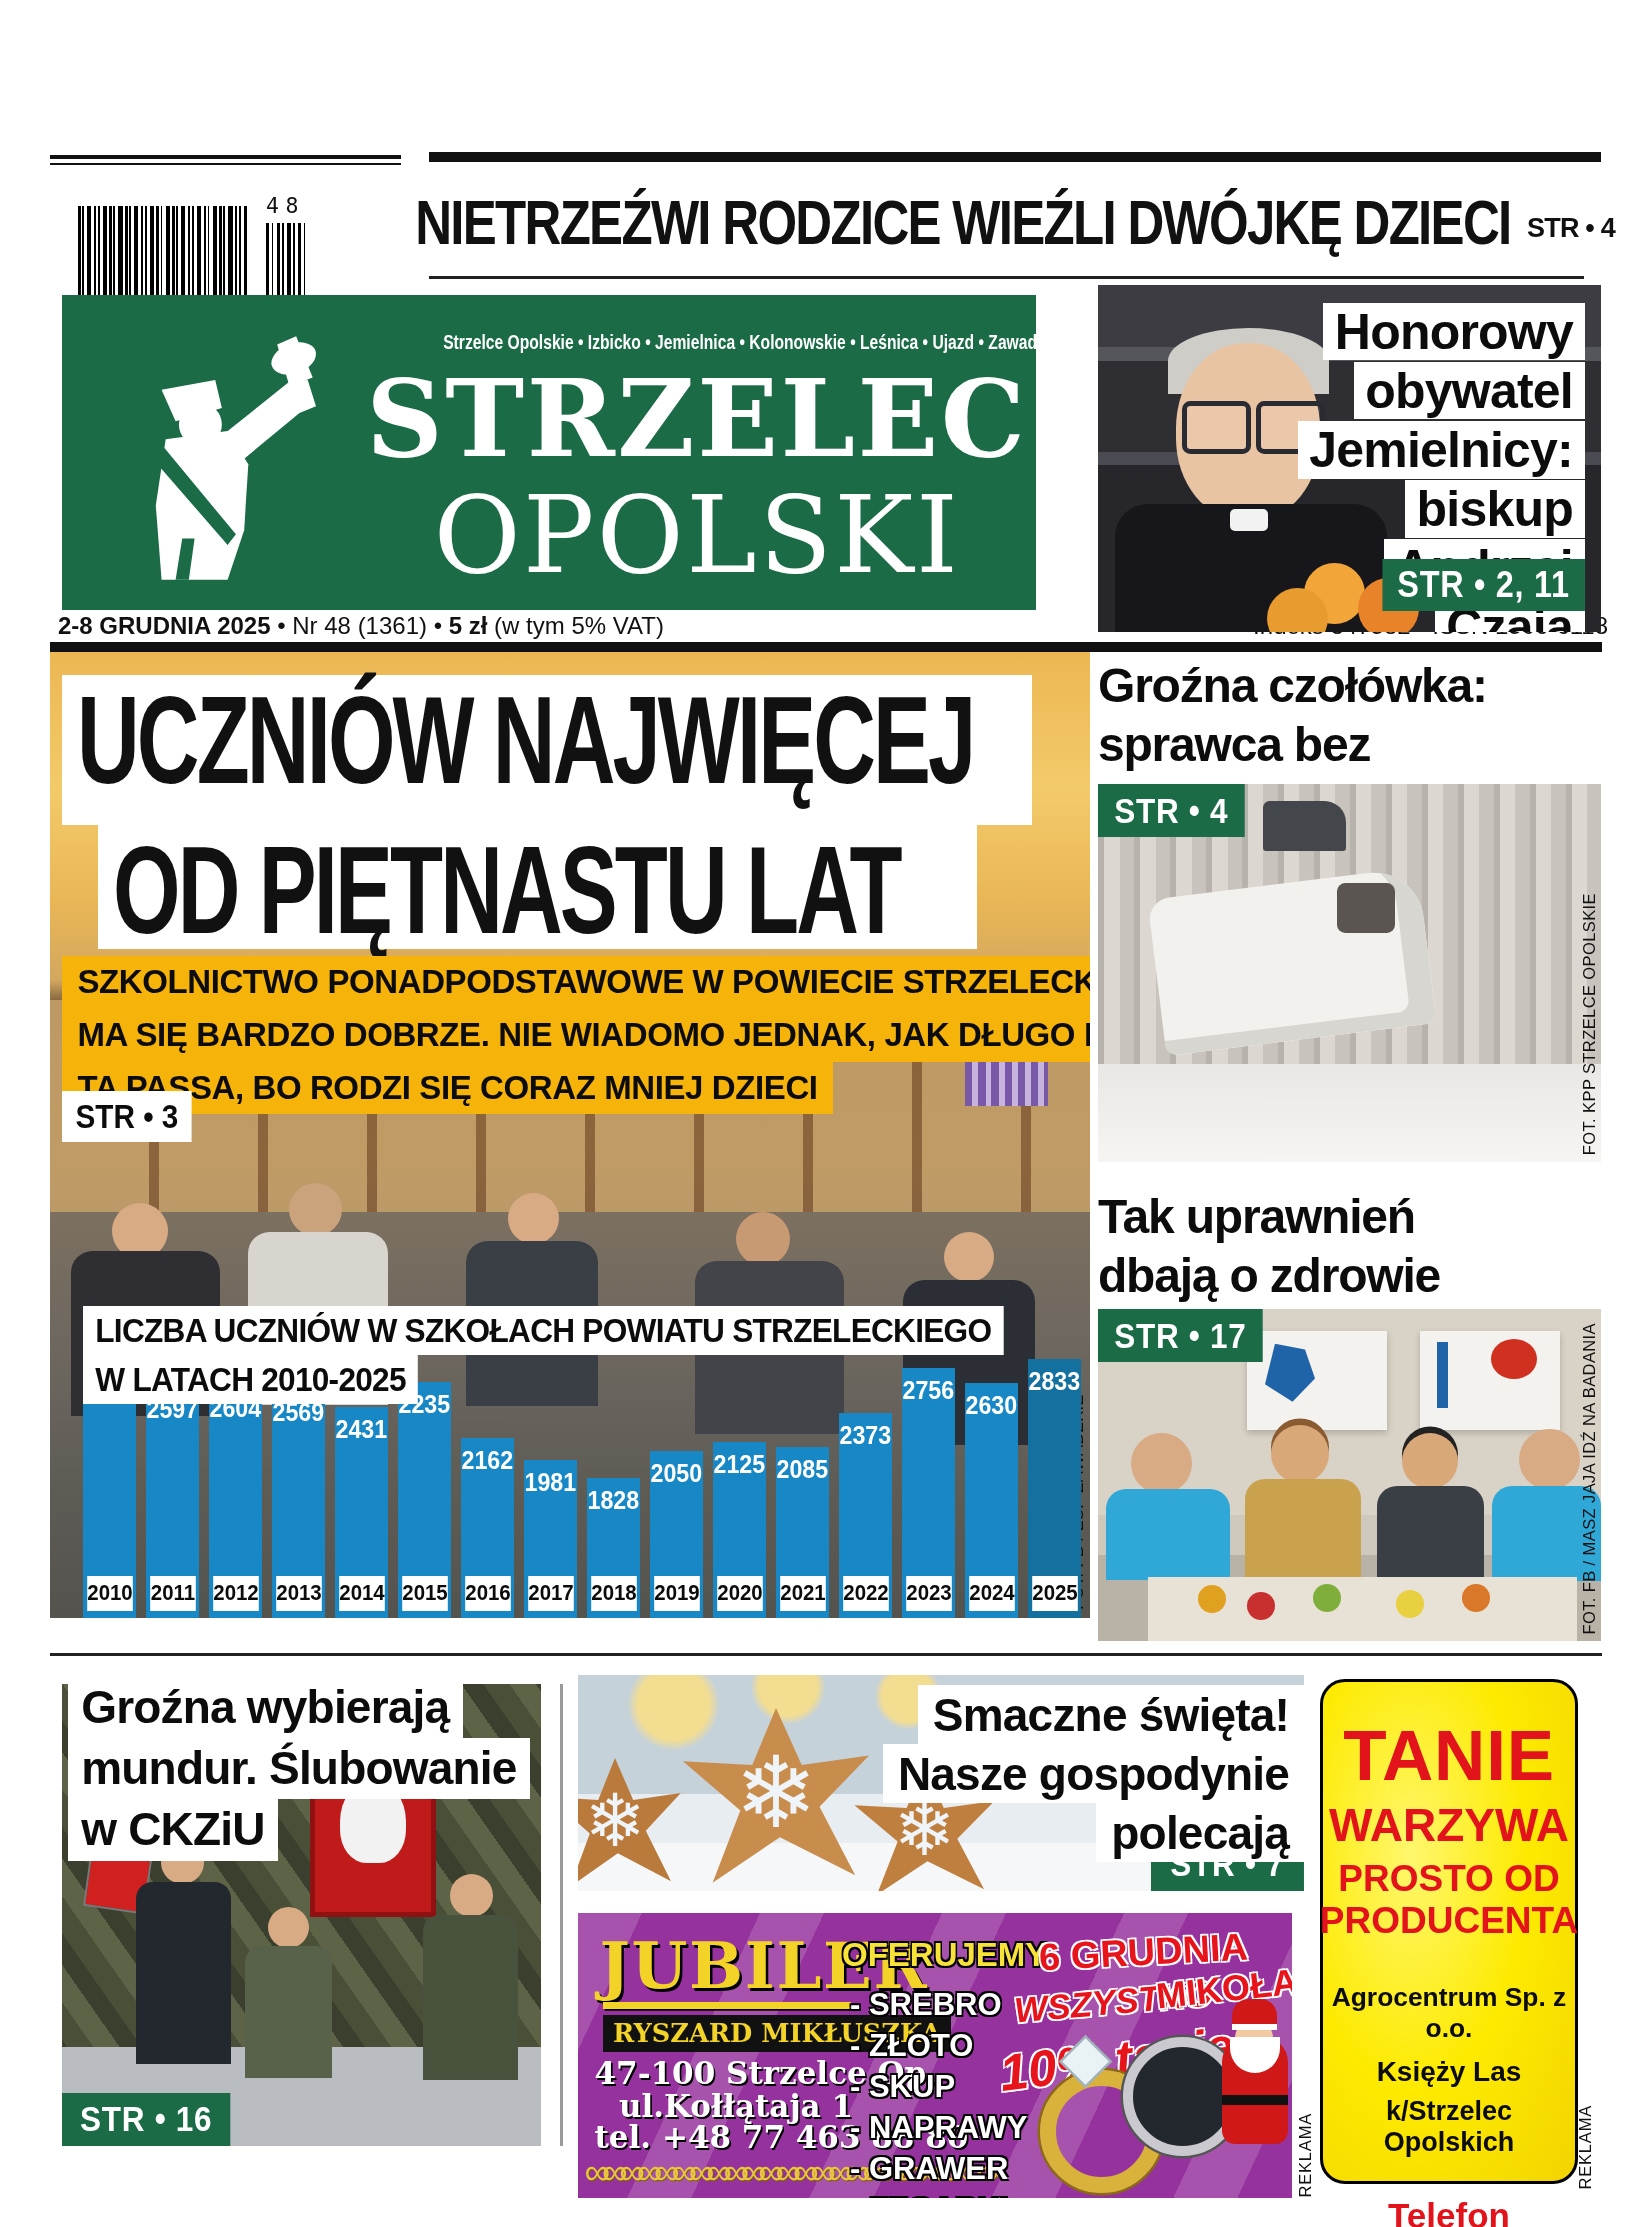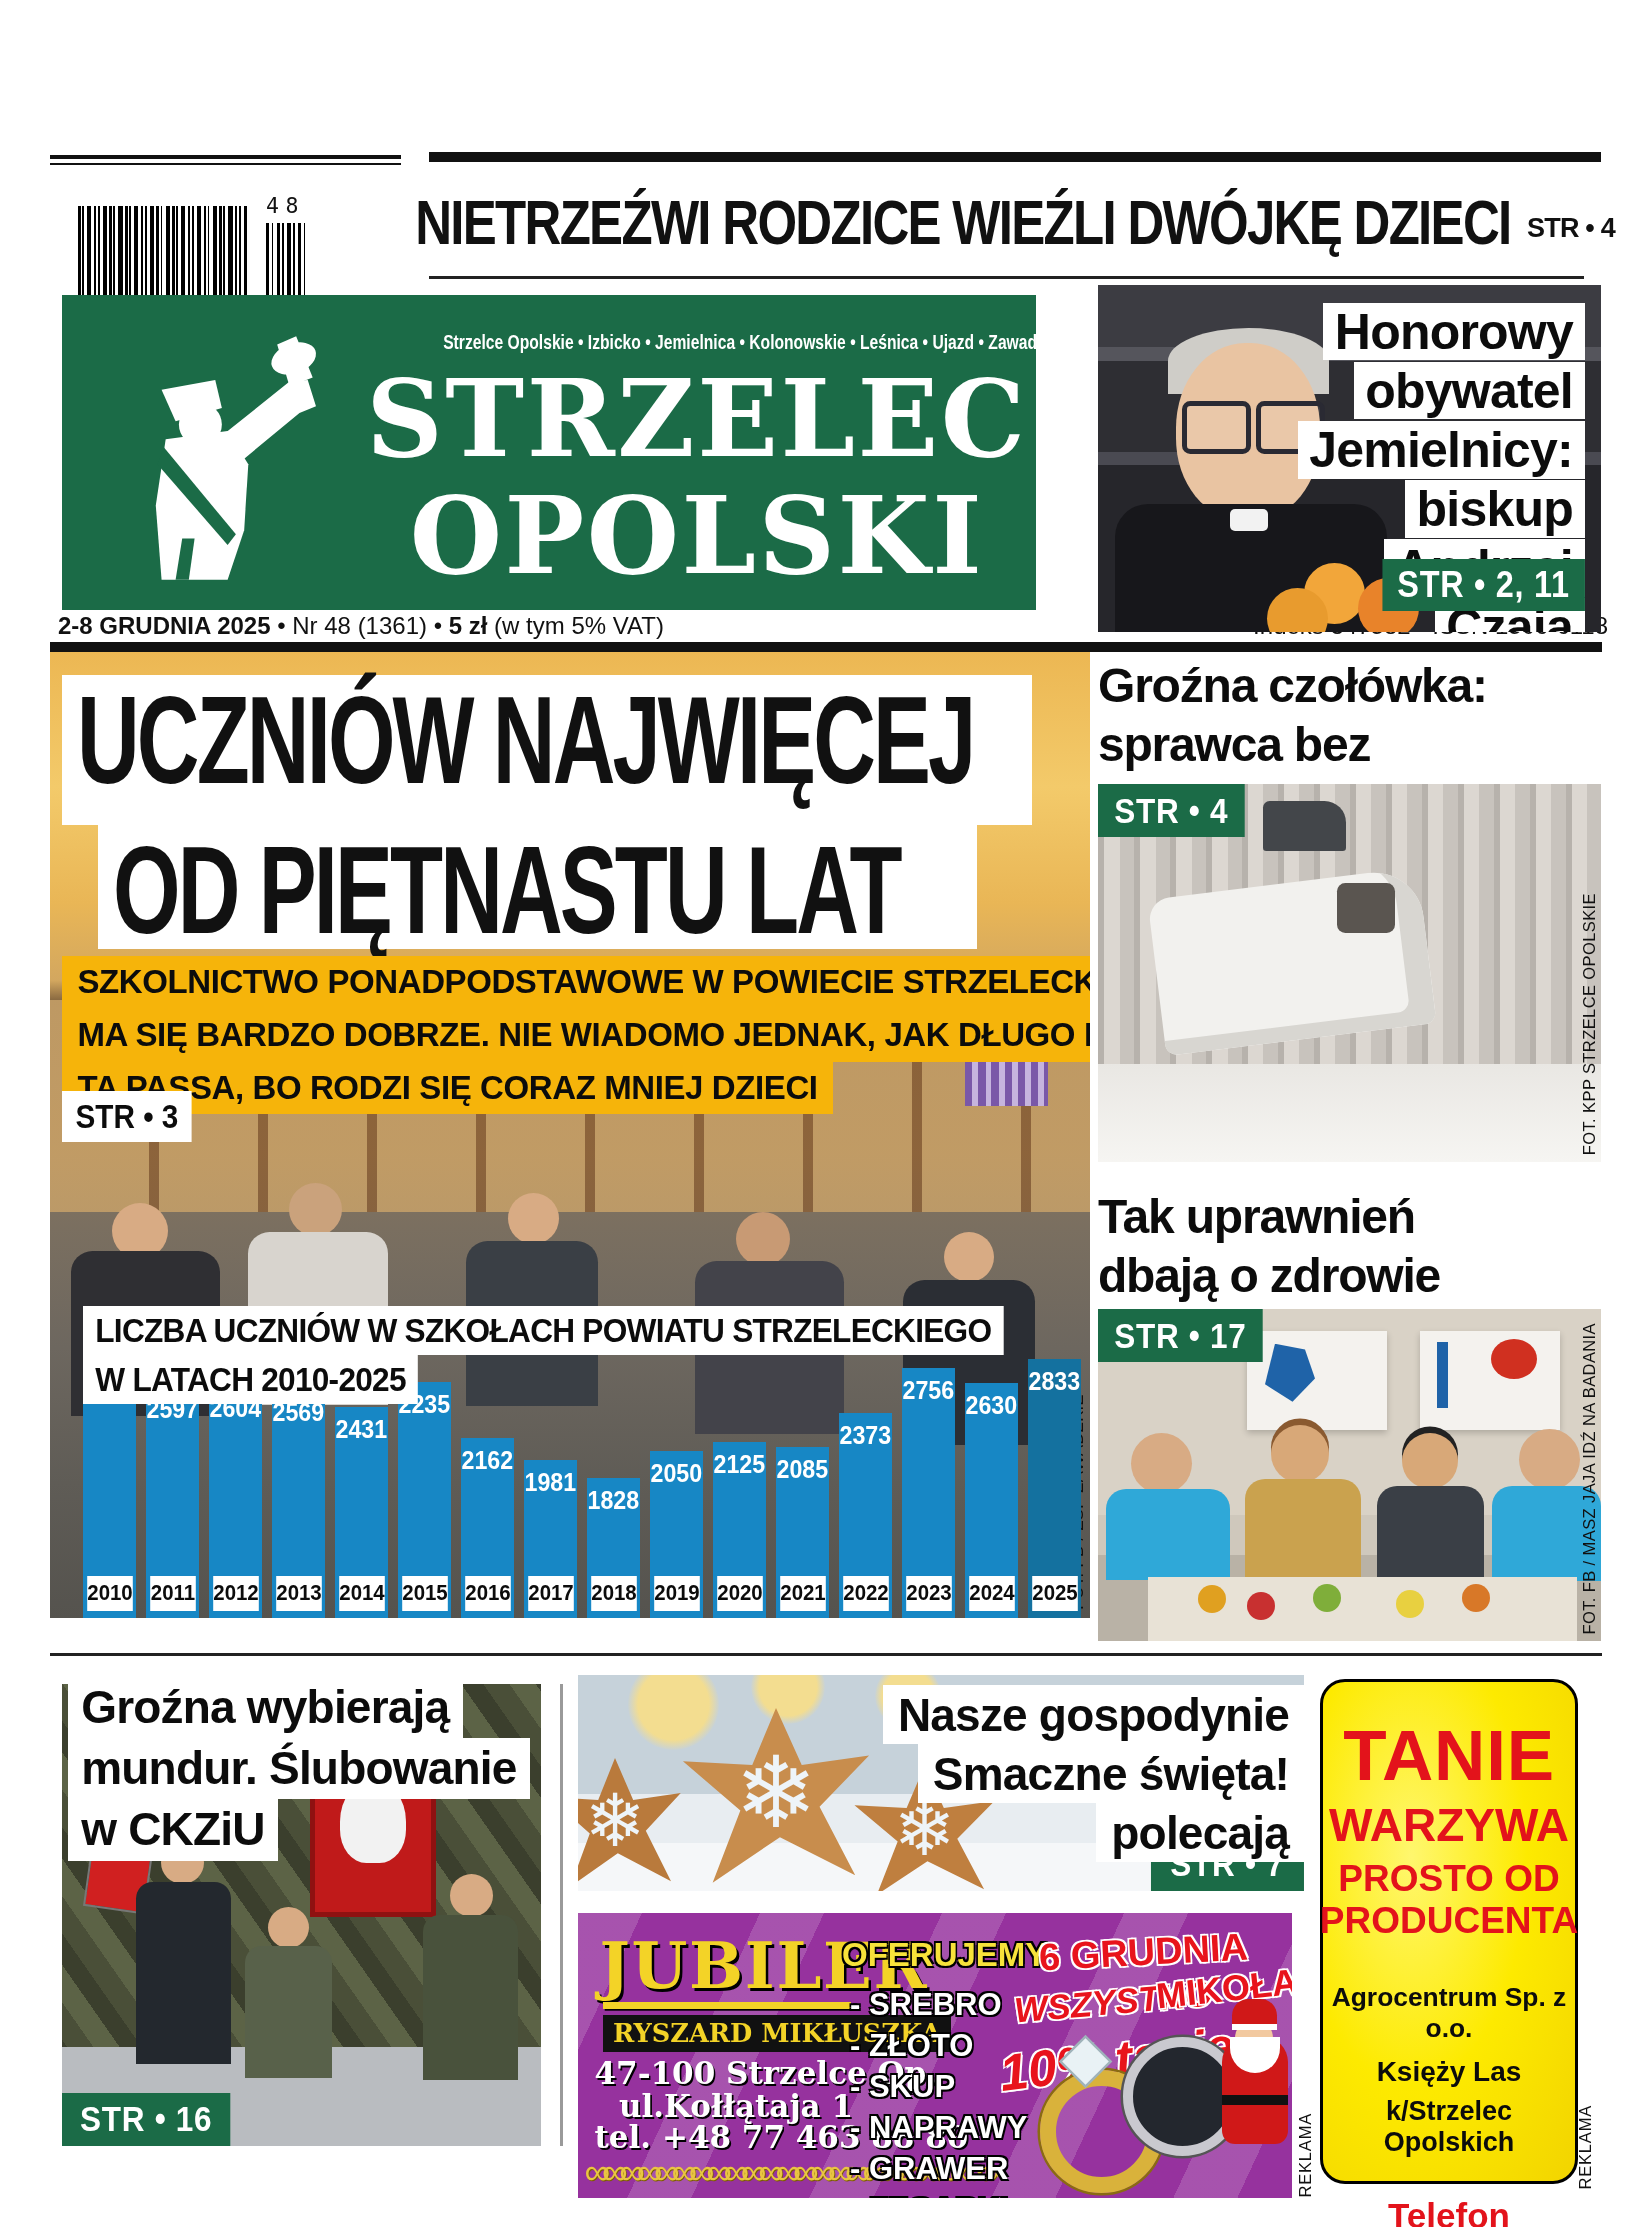--- a/index.html
+++ b/index.html
@@ -24,21 +24,21 @@
   .top-head .ref{font-size:27px;font-weight:800;letter-spacing:-0.8px;margin-top:11.6px;}
   .top-rule{left:429px;top:276px;width:1155px;height:2.5px;background:#222;}
 
   
   .mast{left:62px;top:295px;width:974px;height:315px;background:#1b6b47;}
   .mast-right{position:absolute;left:301px;top:0;width:668px;height:100%;text-align:center;color:#fff;}
   .region{position:absolute;left:0;top:35px;width:668px;font-size:20.6px;font-weight:700;white-space:nowrap;
           transform:scaleX(.76);transform-origin:center;}
   .mast-t1{position:absolute;left:0;top:66px;width:668px;font-family:"DejaVu Serif",serif;font-weight:bold;
            font-size:106px;line-height:116px;letter-spacing:2.5px;}
-  .mast-t2{position:absolute;left:0;top:183px;width:668px;font-family:"DejaVu Serif",serif;font-weight:bold;
+  .mast-t2{position:absolute;left:0;top:183px;width:668px;font-family:"DejaVu Serif",serif;font-weight:normal;
            font-size:106px;line-height:116px;letter-spacing:2.5px;}
   .bugler{position:absolute;left:20.6px;top:37px;}
 
   .dateline{left:58px;top:612px;width:1550px;height:28px;font-size:24px;}
   .dateline b{font-weight:800;}
   .indeks{position:absolute;right:0;top:0;font-size:24px;}
   .black-bar{left:50px;top:642px;width:1552px;height:10px;background:#111;}
 
   
   .bishop{left:1098px;top:285px;width:503px;height:347px;overflow:hidden;
@@ -408,22 +408,22 @@
     <div class="cookie" style="left:99px;top:33px;width:198px;height:190px;">
       <span style="font-size:99px;">❄</span>
     </div>
     <div class="cookie" style="left:272px;top:91px;width:149px;height:140px;background:#bf7f3f;">
       <span style="font-size:74px;">❄</span>
     </div>
     <div class="cookie" style="left:-33px;top:83px;width:140px;height:140px;background:#b97a3c;">
       <span style="font-size:73px;">❄</span>
     </div>
     <div class="ginger-titles">
+      <span>Smaczne święta!</span>
       <span>Nasze gospodynie</span>
-      <span>Smaczne święta!</span>
       <span>polecają</span>
     </div>
     <div class="badge g-badge">STR • 7</div>
   </div>
 
   <div class="abs jubiler">
     <div class="jub-stripes"></div>
     <div class="jub-brand">JUBILER</div>
     <div class="jub-underline"></div>
     <div class="jub-owner">RYSZARD MIKŁUSZKA</div>

